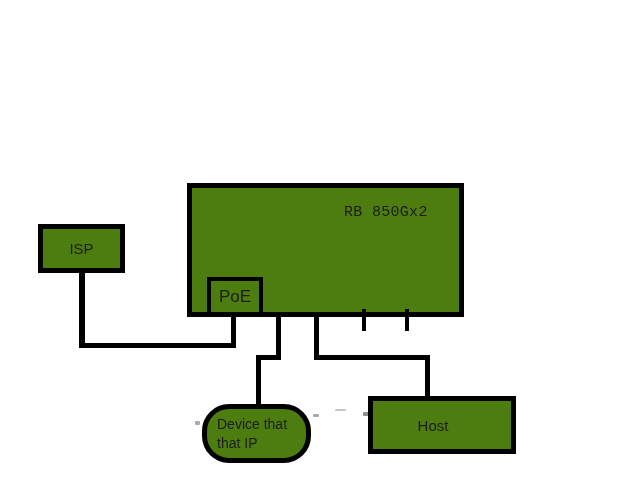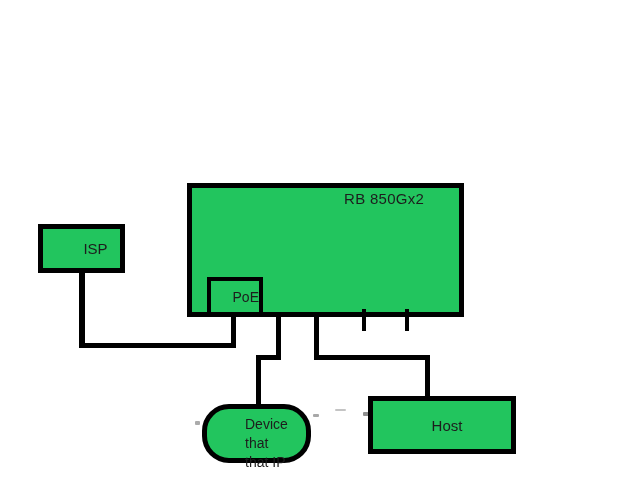--- a/index.html
+++ b/index.html
@@ -13,50 +13,49 @@
     height: 480px;
     background: #ffffff;
     font-family: "Liberation Sans", sans-serif;
     color: #1d1d1d;
     overflow: hidden;
   }
   .node {
     position: absolute;
     box-sizing: border-box;
     border: 5px solid #000000;
-    background: #22c55e;
+    background: #4d7c0f;
     display: flex;
     align-items: center;
     justify-content: center;
-    padding-left: 28px;
   }
   .router-box {
     left: 187px; top: 183px;
     width: 277px; height: 134px;
     display: block;
   }
   .router-label {
     position: absolute;
-    left: 344px; top: 190px;
+    left: 344px; top: 204px;
     font-size: 15px;
     letter-spacing: 0.3px;
     white-space: nowrap;
+    font-family: Liberation Mono, monospace;
   }
   .isp-box {
     left: 38px; top: 224px;
     width: 87px; height: 49px;
     font-size: 15px;
   }
   .poe-box {
     left: 207px; top: 277px;
     width: 56px; height: 39px;
     border-width: 4px;
-    font-size: 14px;
+    font-size: 17px;
     z-index: 3;
-    justify-content: flex-end;
   }
   .device-box {
     left: 202px; top: 404px;
     width: 109px; height: 59px;
     display: block;
     font-size: 14px;
     line-height: 19px;
     z-index: 2;
     border-radius: 27px;
   }

